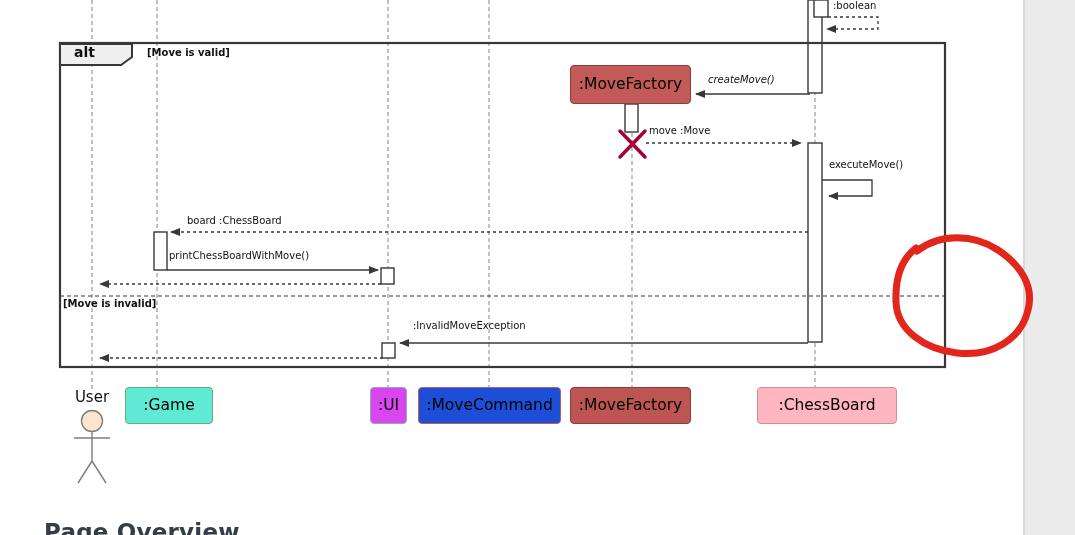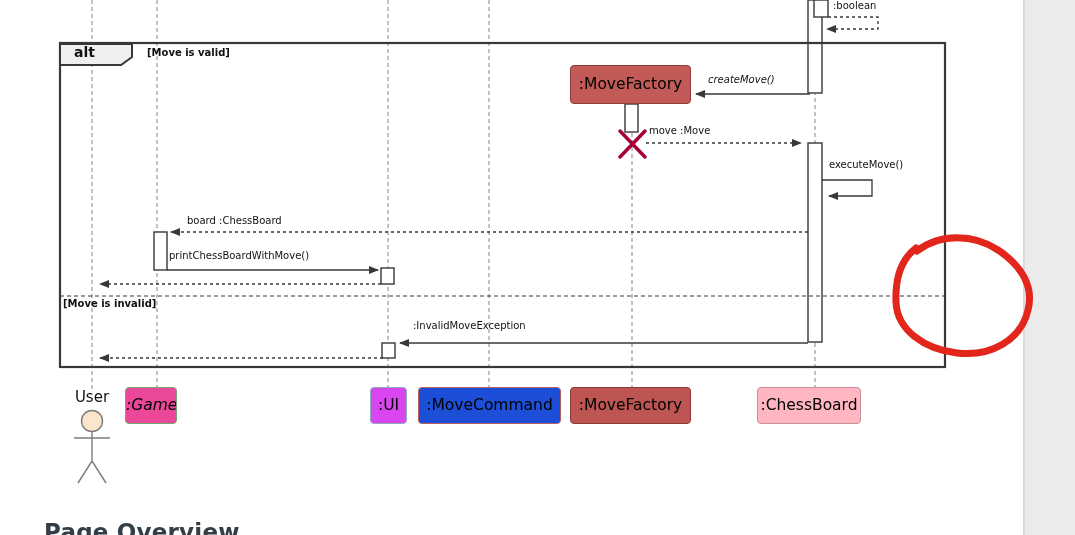--- a/index.html
+++ b/index.html
@@ -99,20 +99,20 @@
   <span class="lbl" style="left:708px;top:73px;font-style:italic;">createMove()</span>
   <span class="lbl" style="left:649px;top:124px;">move :Move</span>
   <span class="lbl" style="left:829px;top:158px;">executeMove()</span>
   <span class="lbl" style="left:187px;top:214px;">board :ChessBoard</span>
   <span class="lbl" style="left:169px;top:249px;">printChessBoardWithMove()</span>
   <span class="lbl" style="left:413px;top:319px;">:InvalidMoveException</span>
 
   <div class="pbox" style="left: 570px; top: 65px; width: 121px; height: 39px; line-height: 36px; border-color: rgb(142, 59, 57); background: rgb(194, 91, 87);">:MoveFactory</div>
 
   <span class="lbl" style="left:66px;top:390px;width:52px;text-align:center;font-size:15px;">User</span>
-  <div class="pbox" style="left: 125px; top: 387px; width: 52px; border-color: rgb(113, 168, 113); background: #ec4899; font-style: italic;">:Game</div>
+  <div class="pbox" style="left: 125px; top: 387px; width: 88px; border-color: rgb(113, 168, 113); background: #5eead4;">:Game</div>
   <div class="pbox" style="left: 370px; top: 387px; width: 37px; border-color: rgb(138, 172, 186); background: #d946ef;">:UI</div>
   <div class="pbox" style="left: 418px; top: 387px; width: 143px; border-color: rgb(187, 95, 92); background: #1d4ed8;">:MoveCommand</div>
   <div class="pbox" style="left: 570px; top: 387px; width: 121px; border-color: rgb(142, 59, 57); background: rgb(189, 86, 83);">:MoveFactory</div>
-  <div class="pbox" style="left: 757px; top: 387px; width: 104px; border-color: rgb(201, 143, 154); background: rgb(255, 182, 193);">:ChessBoard</div>
+  <div class="pbox" style="left: 757px; top: 387px; width: 140px; border-color: rgb(201, 143, 154); background: rgb(255, 182, 193);">:ChessBoard</div>
 
   <div class="heading">Page Overview</div>
 </div>
 
 </body></html>

